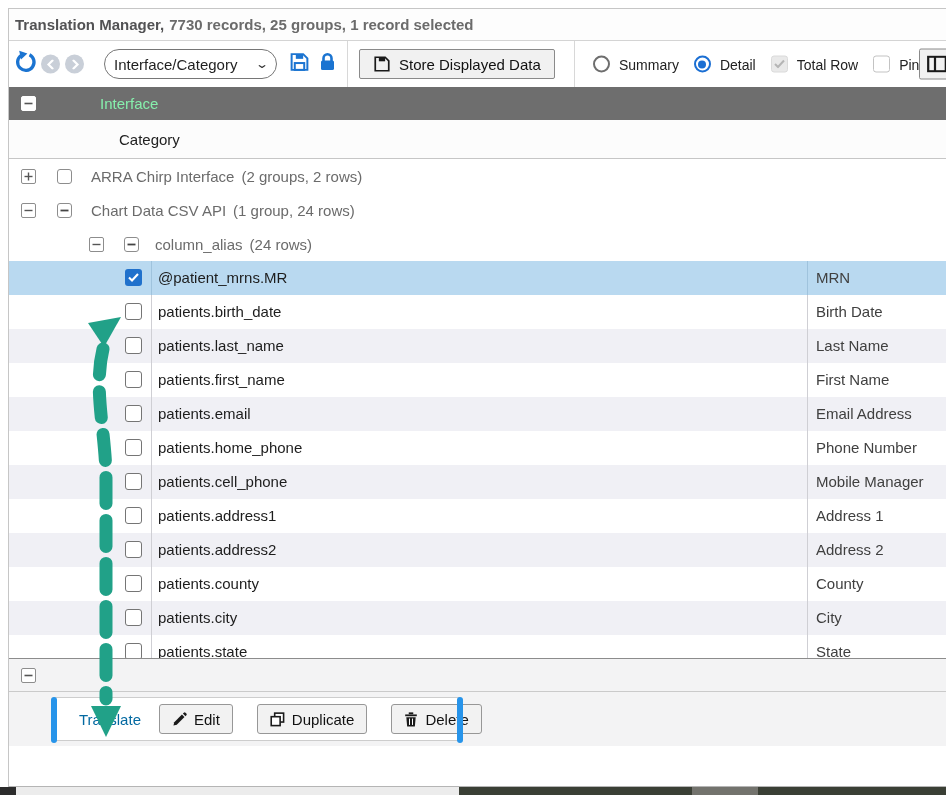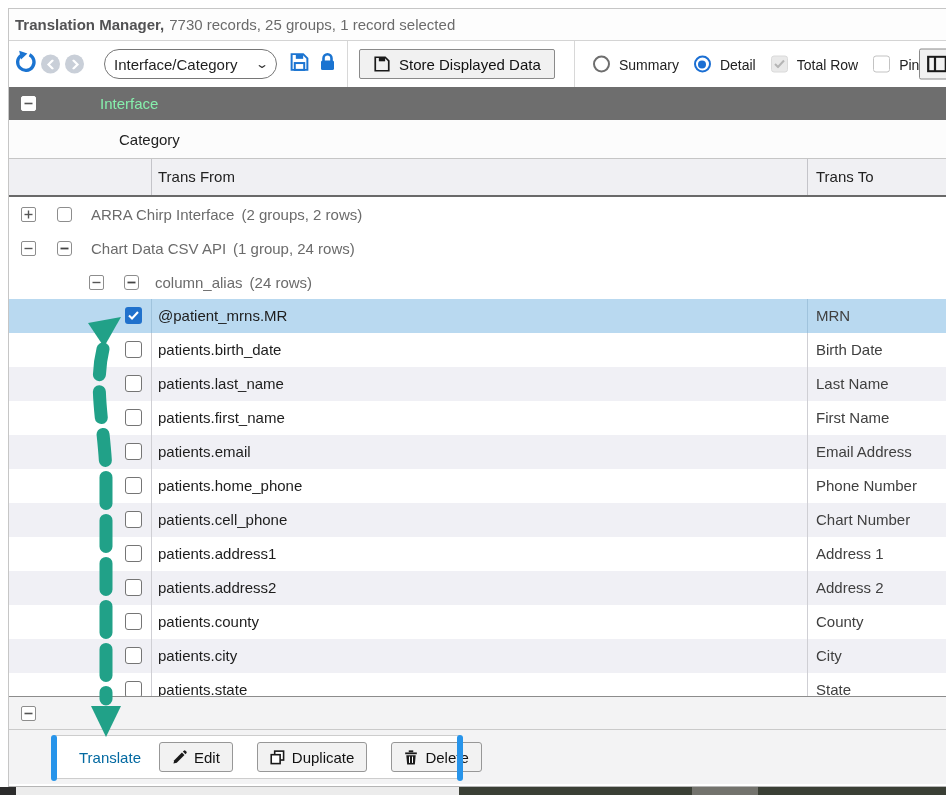--- a/index.html
+++ b/index.html
@@ -8,21 +8,21 @@
 
   
   #window { position:absolute; left:8px; top:8px; width:938px; height:779px;
             border-left:1px solid #c6c6c6; border-top:1px solid #c6c6c6; border-bottom:1px solid #b5b5b5;
             background:#fff; overflow:hidden; }
 
   
   .titlebar { height:32px; line-height:31px; padding-left:6px; border-bottom:1px solid #d4d4d4;
               font-size:15px; color:#5d5d5f; background:#fdfdfd; white-space:nowrap; }
   .titlebar .app { font-weight:bold; color:#525254; }
-  .titlebar .status { color:#6b6b6b; margin-left:5px; }
+  .titlebar .status { color:#6b6b6b; margin-left:5px;font-weight:bold; }
 
   
   .toolbar { position:relative; height:46px; background:#fff; }
   .toolbar .titem { position:absolute; top:50%; transform:translateY(-50%); }
   .vsep { position:absolute; top:0; bottom:0; width:1px; background:#d8d8d8; }
   .circle-btn { width:19px; height:19px; border-radius:50%; background:#c9cfd8; display:flex; align-items:center; justify-content:center; }
   .select { left:95px; width:173px; height:30px; border:1px solid #767676; border-radius:15px; background:#fff;
             display:flex; align-items:center; padding:0 9px; font-size:15px; color:#1f1f1f; }
   .select .chev { margin-left:auto; font-size:12px; color:#333; transform:scaleX(1.4); }
   .btn { display:inline-flex; align-items:center; gap:8px; background:#f1f1f1; border:1px solid #8a8a8a;
@@ -181,26 +181,20 @@
             <line x1="0.5" y1="4.5" x2="8.5" y2="4.5" stroke="#555" stroke-width="1.6"></line>
           </svg>
       </span>
       <span class="lbl">Interface</span>
     </div>
 
     <div class="hdr-category">
       <span class="lbl">Category</span>
     </div>
 
-    <div class="hdr-cols">
-      <span class="cdiv" style="left:142px;"></span>
-      <span class="cdiv" style="left:798px;"></span>
-      <span class="from">Trans From</span>
-      <span class="to">Trans To</span>
-    </div>
 
     <div class="rows">
 
       <div class="grow">
         <span class="sqicon" style="margin-left:12px;">
           <svg width="9" height="9" viewBox="0 0 9 9">
               <line x1="0.5" y1="4.5" x2="8.5" y2="4.5" stroke="#555" stroke-width="1.4"></line>
               <line x1="4.5" y1="0.5" x2="4.5" y2="8.5" stroke="#555" stroke-width="1.4"></line>
             </svg>
         </span>
@@ -289,21 +283,21 @@
         <span class="cb ckbox"></span>
         <span class="from">patients.home_phone</span>
         <span class="to">Phone Number</span>
       </div>
 
       <div class="row alt">
         <span class="rdiv1"></span>
           <span class="rdiv2"></span>
         <span class="cb ckbox"></span>
         <span class="from">patients.cell_phone</span>
-        <span class="to">Chart Number</span>
+        <span class="to">Mobile Manager</span>
       </div>
 
       <div class="row">
         <span class="rdiv1"></span>
           <span class="rdiv2"></span>
         <span class="cb ckbox"></span>
         <span class="from">patients.address1</span>
         <span class="to">Address 1</span>
       </div>
 

